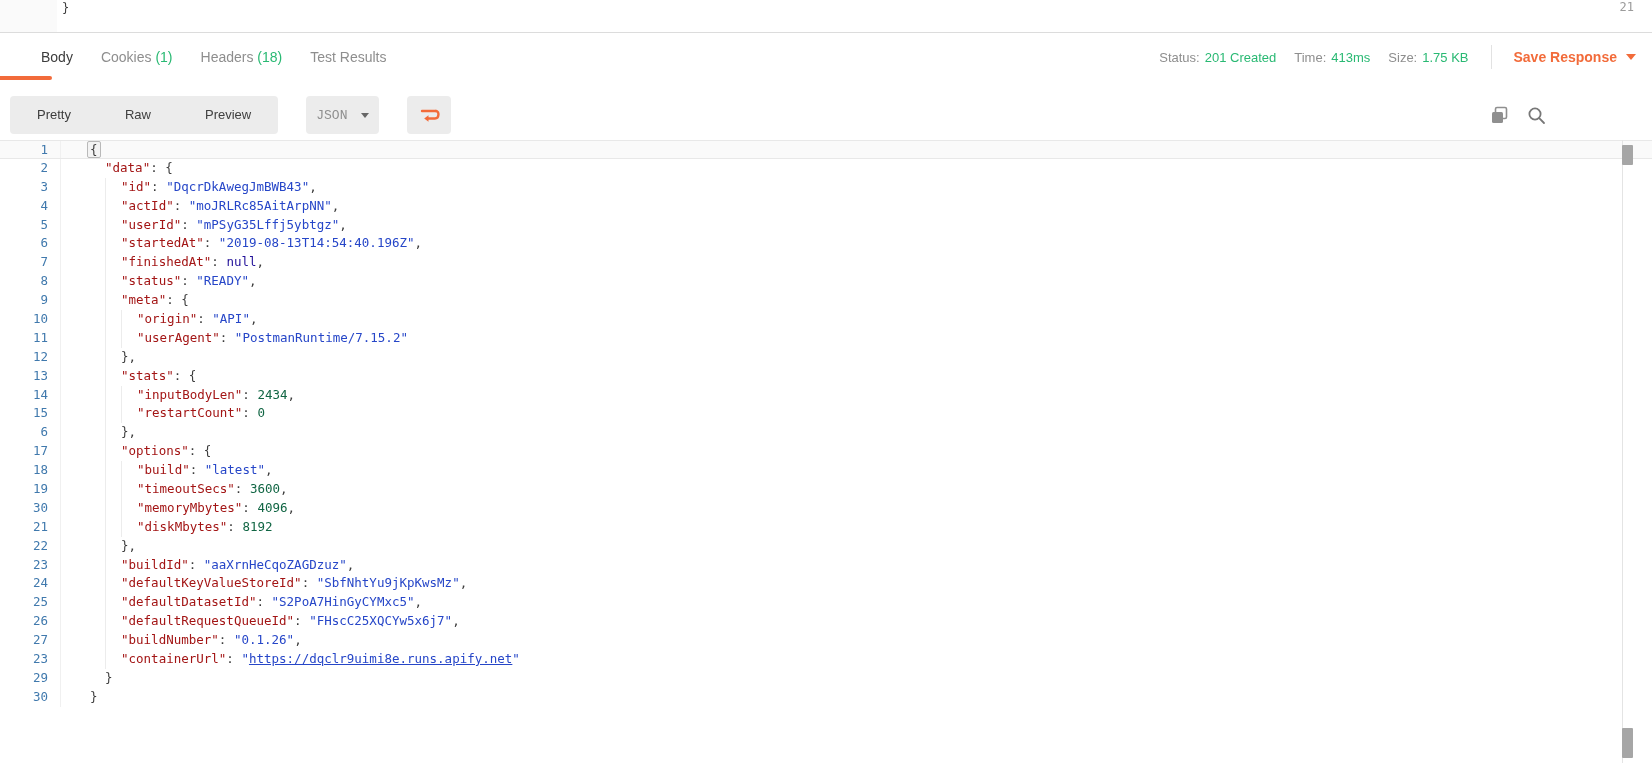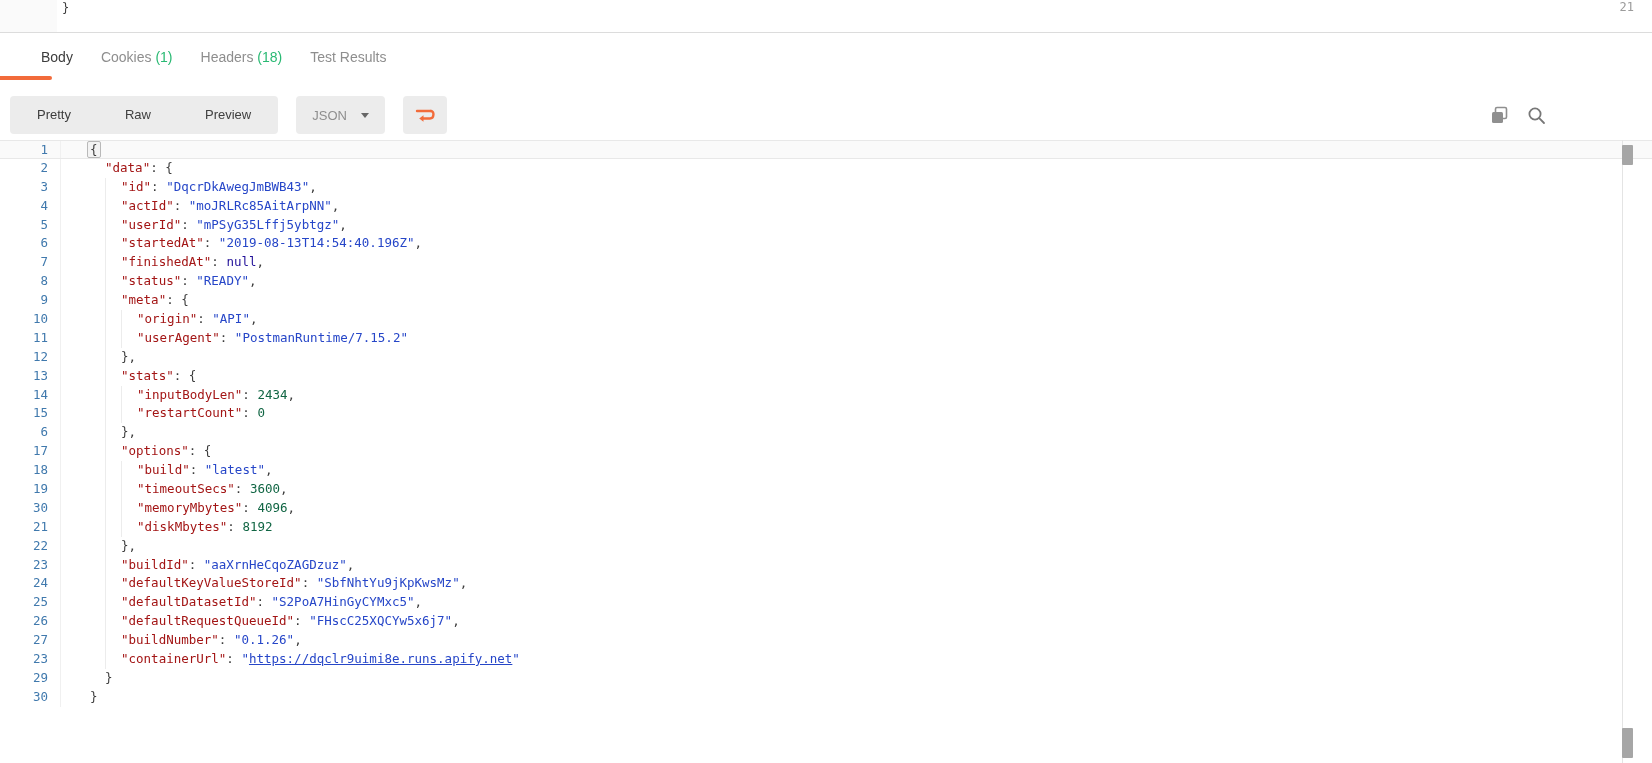--- a/index.html
+++ b/index.html
@@ -21,25 +21,25 @@
   .tab.active{color:#3c3c3c;}
   .tab-underline{position:absolute;left:0;bottom:1px;width:52px;height:4px;background:#f26b3a;border-radius:0 2px 2px 0;}
   .status-bar{position:absolute;right:16px;top:0;height:100%;display:flex;align-items:center;gap:18px;font-size:13px;white-space:nowrap;}
   .sb-pair{display:flex;gap:5px;}
   .sb-label{color:#8e8e8e;}
   .sb-value{color:#29b973;}
   .vdiv{width:1px;height:24px;background:#e2e2e2;margin:0 4px;}
   .save-response{display:flex;align-items:center;gap:9px;color:#f26b3a;font-size:14px;font-weight:700;cursor:pointer;}
   .caret-orange{width:0;height:0;border-left:5px solid transparent;border-right:5px solid transparent;border-top:6px solid #f26b3a;}
   
-  .toolbar{margin-top:15px;height:38px;position:relative;display:flex;gap:18px;padding-left:10px;}
+  .toolbar{margin-top:15px;height:38px;position:relative;display:flex;gap:28px;padding-left:10px;}
   .view-group{display:flex;align-items:center;background:#ececec;border-radius:4px;height:38px;}
   .view{padding:0 27px;font-size:13px;color:#404040;line-height:38px;cursor:pointer;}
   .view.active{color:#3c3c3c;}
-  .lang-btn{display:flex;align-items:center;gap:14px;background:#ececec;border-radius:4px;height:38px;padding:0 16px;font-size:13px;color:#8e8e8e;cursor:pointer;}
+  .lang-btn{display:flex;align-items:center;gap:14px;background:#ececec;border-radius:4px;height:38px;padding:0 10px;font-size:13px;color:#8e8e8e;cursor:pointer;font-family:Liberation Mono, monospace;}
   .caret-gray{width:0;height:0;border-left:4px solid transparent;border-right:4px solid transparent;border-top:5px solid #666;}
   .wrap-btn{width:44px;height:38px;background:#ececec;border-radius:4px;display:flex;align-items:center;justify-content:center;cursor:pointer;}
   .tb-icons{position:absolute;right:106px;top:0;height:100%;display:flex;align-items:center;gap:18px;}
   .icon-btn{cursor:pointer;display:flex;align-items:center;}
   
   .code-area{position:relative;margin-top:6px;height:623px;font-family:"DejaVu Sans Mono",monospace;font-size:12.5px;overflow:hidden;}
   .cl{height:18.9px;line-height:18.9px;white-space:pre;box-sizing:border-box;}
   .cl.active{background:#fafafa;border-top:1px solid #e8e8e8;border-bottom:1px solid #e8e8e8;}
   .ln{display:inline-block;width:48px;text-align:right;color:#4079ad;vertical-align:top;}
   .lc{display:inline-block;border-left:1px solid #f0f0f0;margin-left:12px;padding-left:29px;vertical-align:top;height:100%;}
@@ -79,20 +79,39 @@
     <span class="tab">
       <span>Headers</span>
       <span class="count">(18)</span>
     </span>
     <span class="tab">
       <span>Test Results</span>
     </span>
   </div>
   <div class="tab-underline"></div>
 
+  <div class="status-bar">
+    <span class="sb-pair">
+      <span class="sb-label">Status:</span>
+      <span class="sb-value">201 Created</span>
+    </span>
+    <span class="sb-pair">
+      <span class="sb-label">Time:</span>
+      <span class="sb-value">413ms</span>
+    </span>
+    <span class="sb-pair">
+      <span class="sb-label">Size:</span>
+      <span class="sb-value">1.75 KB</span>
+    </span>
+    <span class="vdiv"></span>
+    <span class="save-response">
+      <span>Save Response</span>
+      <span class="caret-orange"></span>
+    </span>
+  </div>
 </div>
 
 <div class="toolbar">
   <div class="view-group">
     <span class="view active">Pretty</span>
     <span class="view">Raw</span>
     <span class="view">Preview</span>
   </div>
   <div class="lang-btn">
     <span>JSON</span>

